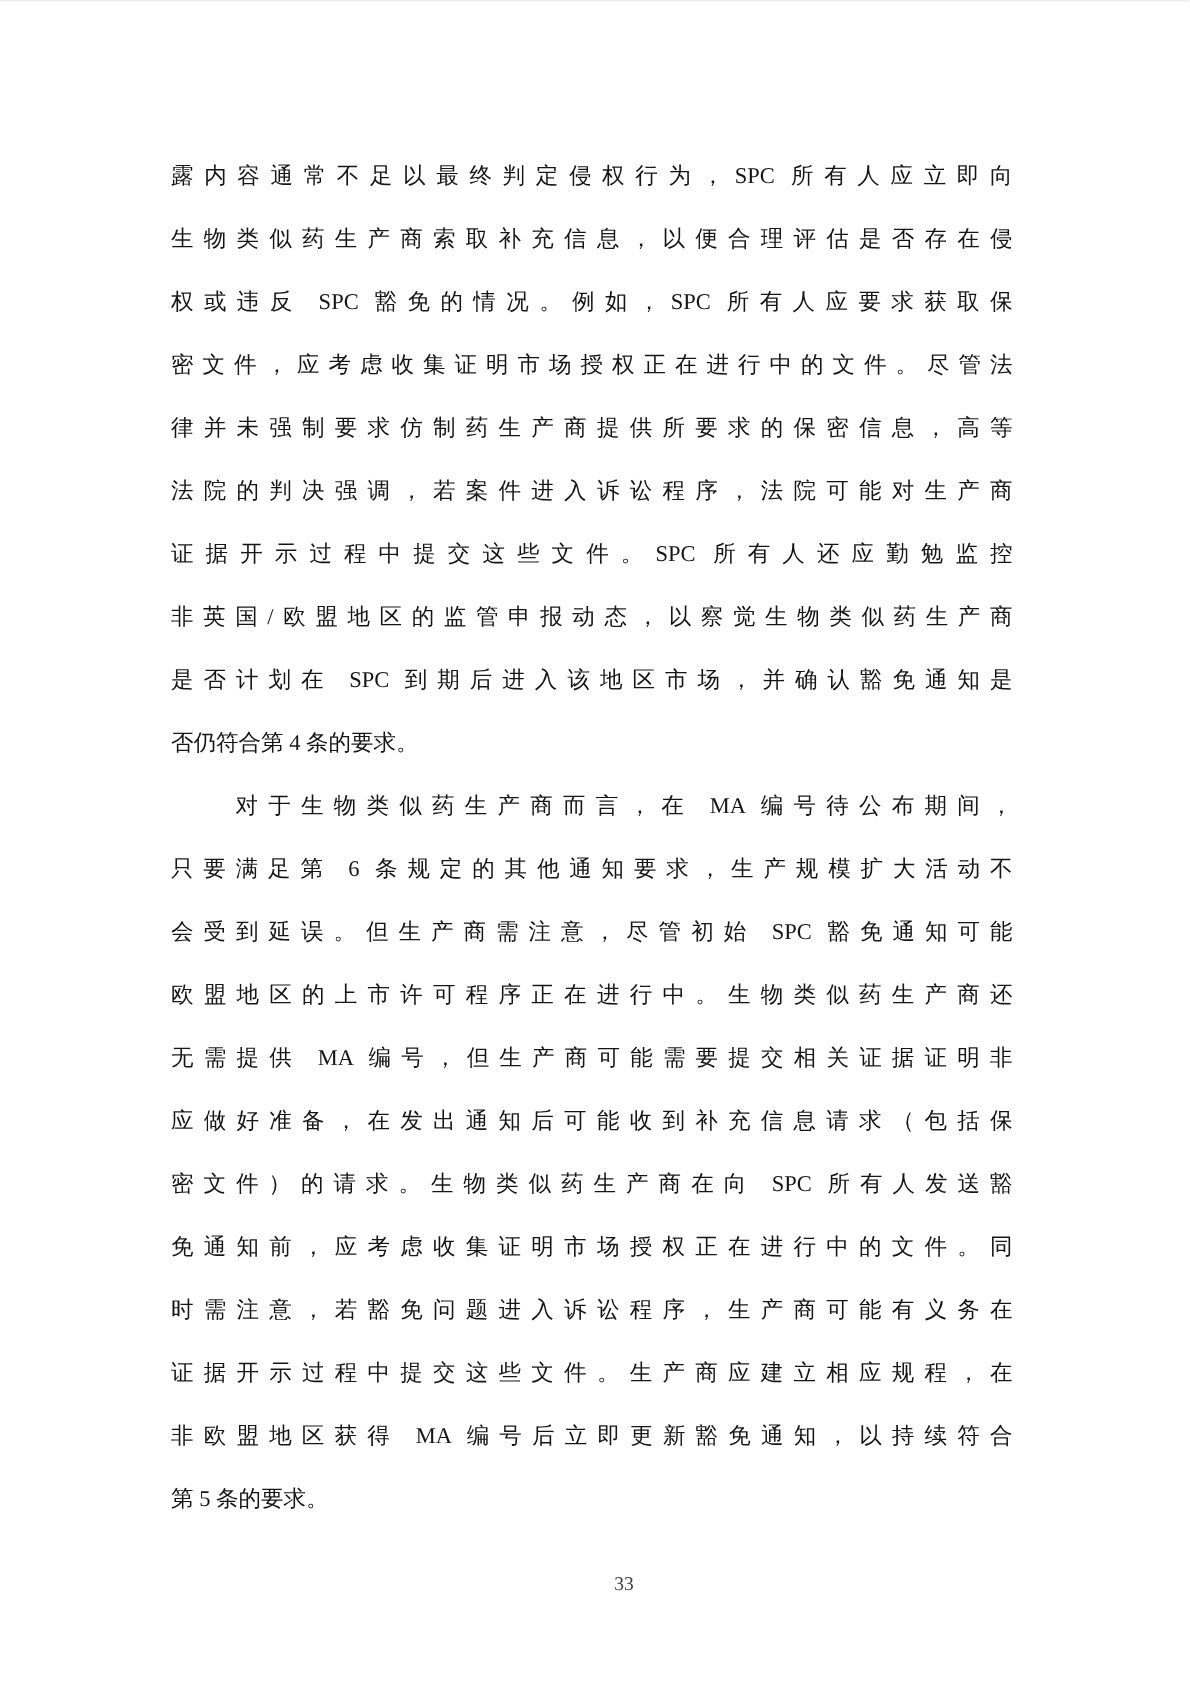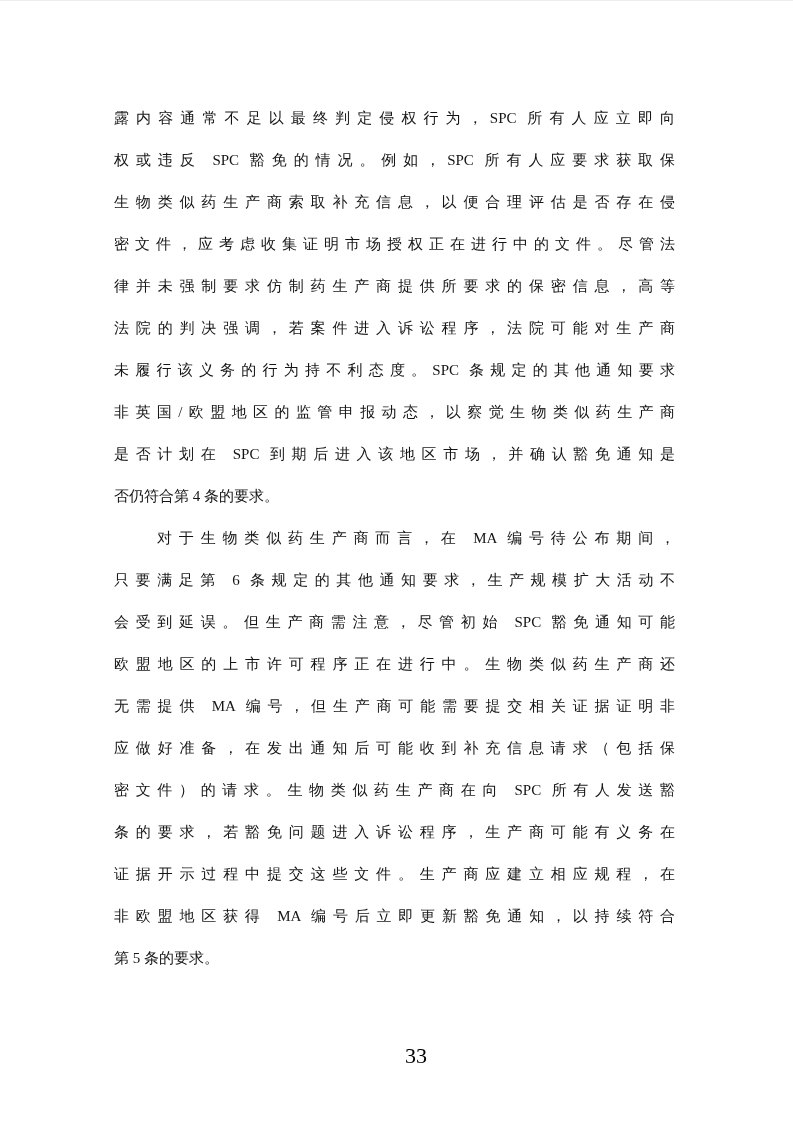--- a/index.html
+++ b/index.html
@@ -42,54 +42,55 @@
   }
   .line.indent {
     padding-left: 43px;
   }
   .page-number {
     position: absolute;
     top: 1046px;
     left: 403px;
     width: 26px;
     text-align: center;
-    font-size: 22px;
+    font-size: 13px;
     line-height: 18px;
-    color: #000000;
+    color: #404040;
   }
 </style>
 </head>
 <body>
 
 <div class="page">
 
   <div class="text-block">
 
     <div class="para">
       <div class="line">露内容通常不足以最终判定侵权行为，SPC 所有人应立即向</div>
+      <div class="line">生物类似药生产商索取补充信息，以便合理评估是否存在侵</div>
       <div class="line">权或违反 SPC 豁免的情况。例如，SPC 所有人应要求获取保</div>
-      <div class="line">生物类似药生产商索取补充信息，以便合理评估是否存在侵</div>
       <div class="line">密文件，应考虑收集证明市场授权正在进行中的文件。尽管法</div>
       <div class="line">律并未强制要求仿制药生产商提供所要求的保密信息，高等</div>
       <div class="line">法院的判决强调，若案件进入诉讼程序，法院可能对生产商</div>
-      <div class="line">未履行该义务的行为持不利态度。SPC 条规定的其他通知要求</div>
+      <div class="line">证据开示过程中提交这些文件。SPC 所有人还应勤勉监控</div>
       <div class="line">非英国/欧盟地区的监管申报动态，以察觉生物类似药生产商</div>
       <div class="line">是否计划在 SPC 到期后进入该地区市场，并确认豁免通知是</div>
       <div class="line last">否仍符合第 4 条的要求。</div>
     </div>
 
     <div class="para">
       <div class="line indent">对于生物类似药生产商而言，在 MA 编号待公布期间，</div>
       <div class="line">只要满足第 6 条规定的其他通知要求，生产规模扩大活动不</div>
       <div class="line">会受到延误。但生产商需注意，尽管初始 SPC 豁免通知可能</div>
       <div class="line">欧盟地区的上市许可程序正在进行中。生物类似药生产商还</div>
       <div class="line">无需提供 MA 编号，但生产商可能需要提交相关证据证明非</div>
       <div class="line">应做好准备，在发出通知后可能收到补充信息请求（包括保</div>
       <div class="line">密文件）的请求。生物类似药生产商在向 SPC 所有人发送豁</div>
-      <div class="line">条的要求，若豁免问题进入诉讼程序，生产商可能有义务在</div>
+      <div class="line">免通知前，应考虑收集证明市场授权正在进行中的文件。同</div>
+      <div class="line">时需注意，若豁免问题进入诉讼程序，生产商可能有义务在</div>
       <div class="line">证据开示过程中提交这些文件。生产商应建立相应规程，在</div>
       <div class="line">非欧盟地区获得 MA 编号后立即更新豁免通知，以持续符合</div>
       <div class="line last">第 5 条的要求。</div>
     </div>
 
   </div>
 
   <div class="page-number">33</div>
 
 </div>

